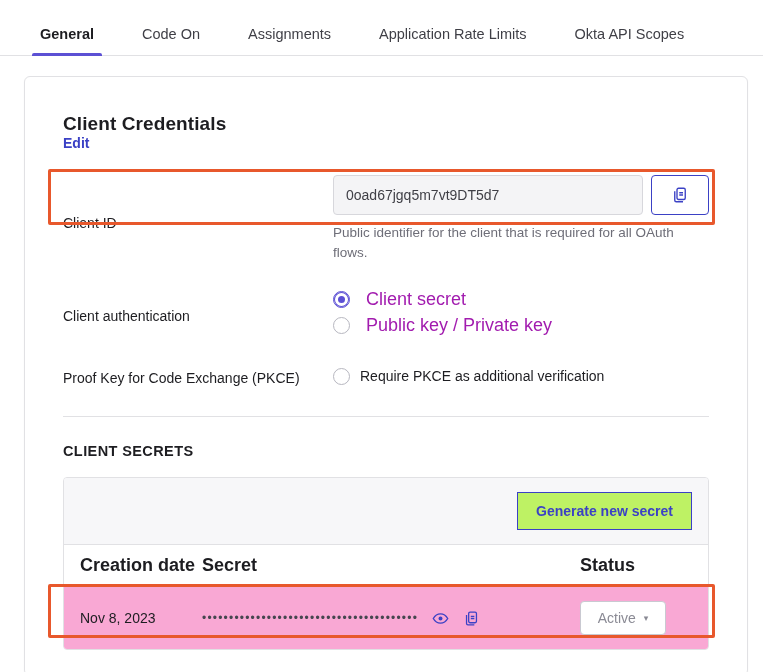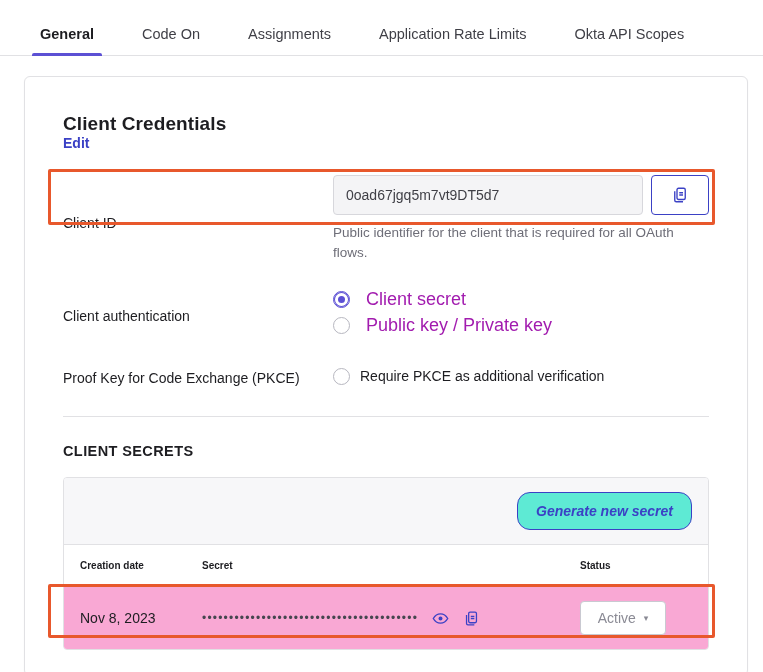--- a/index.html
+++ b/index.html
@@ -201,35 +201,34 @@
   .table-toolbar {
     background: #f7f7f9;
     padding: 14px 16px;
     display: flex;
     justify-content: flex-end;
     border-bottom: 1px solid #e1e1e4;
   }
   .btn-secondary {
     border: 1px solid #3b41c5;
     color: #3b41c5;
-    background: #5eead4;
-    border-radius: 13px;
+    background: #bef264;
+    border-radius: 0;
     font-size: 14px;
     font-weight: bold;
     padding: 10px 18px;
     cursor: pointer;
     font-family: "Liberation Sans", sans-serif;
-    font-style: italic;
   }
   .thead {
     display: flex;
     align-items: center;
     padding: 0 16px;
     height: 42px;
-    font-size: 10px;
+    font-size: 18px;
     font-weight: bold;
     color: #1d1d21;
     border-bottom: 1px solid #e1e1e4;
     background: #fff;
   }
   .th-date { width: 122px; flex: none; }
   .th-secret { flex: 1; }
   .th-status { width: 112px; flex: none; }
 
   .trow {

